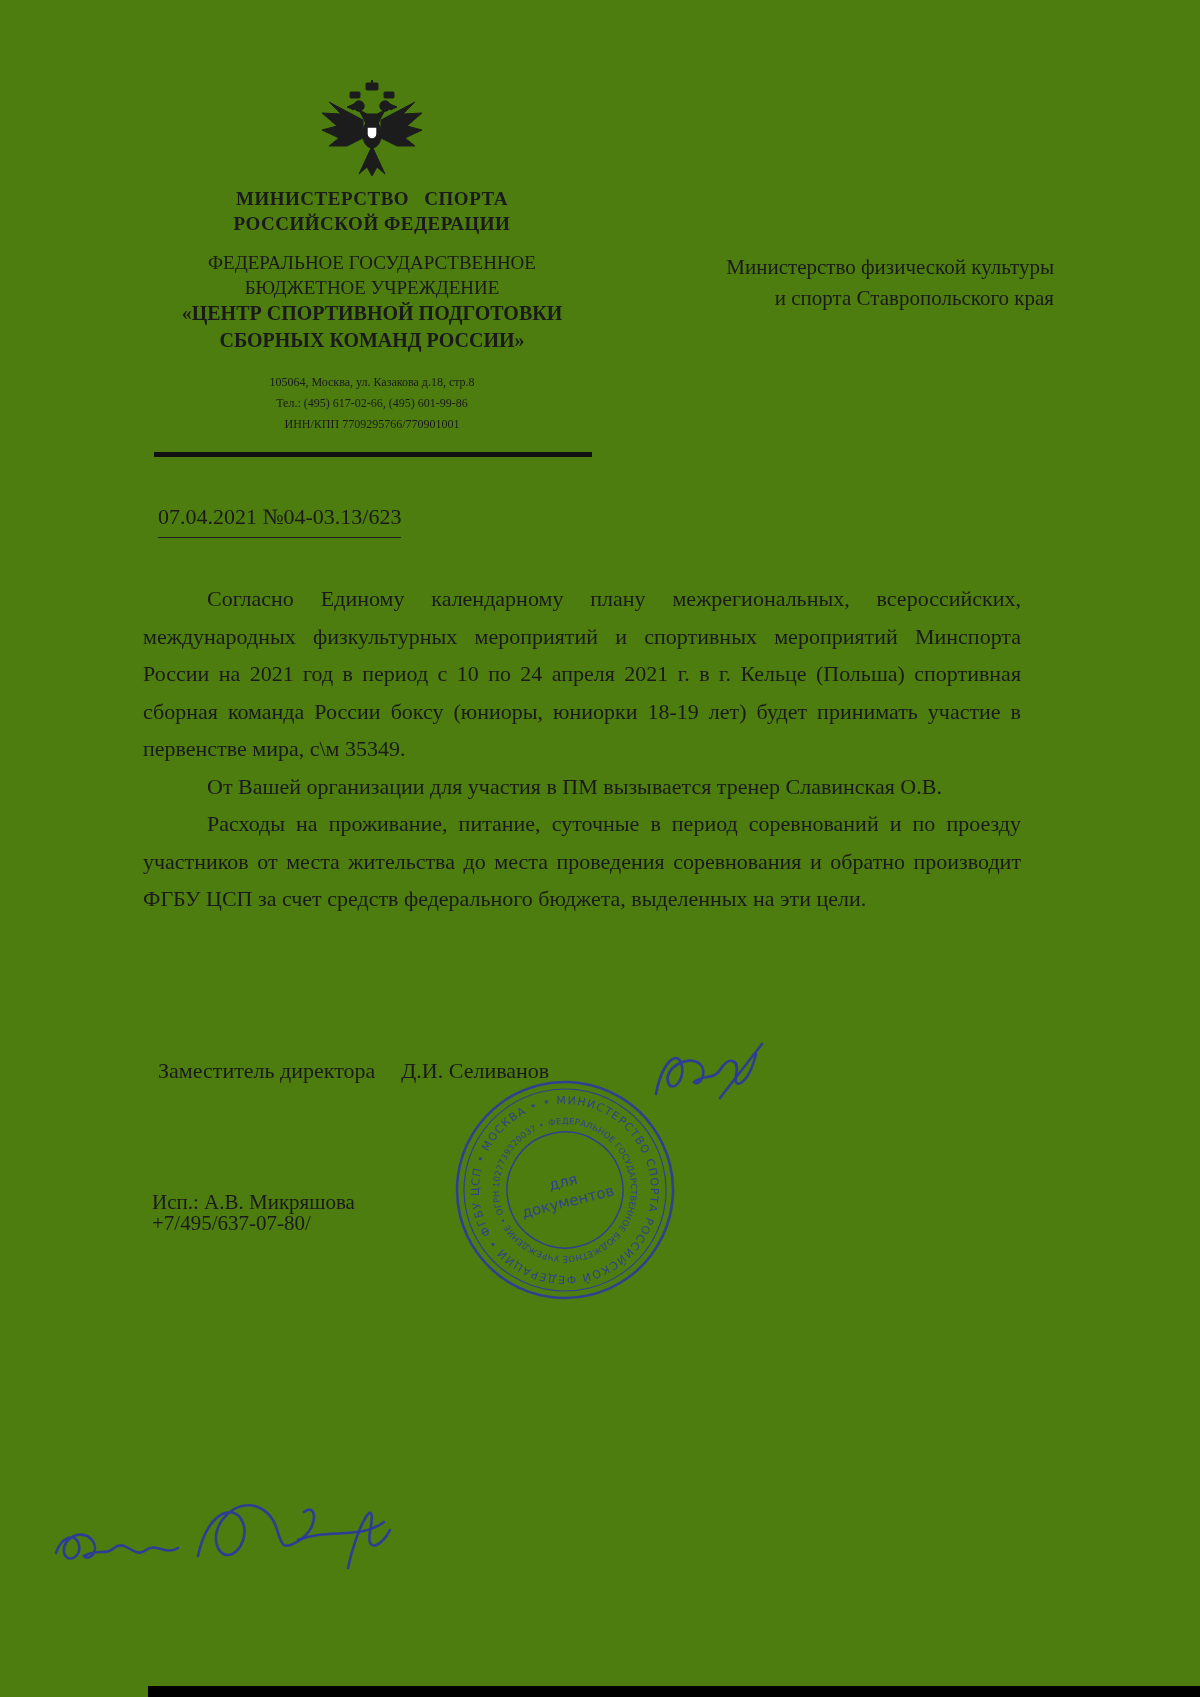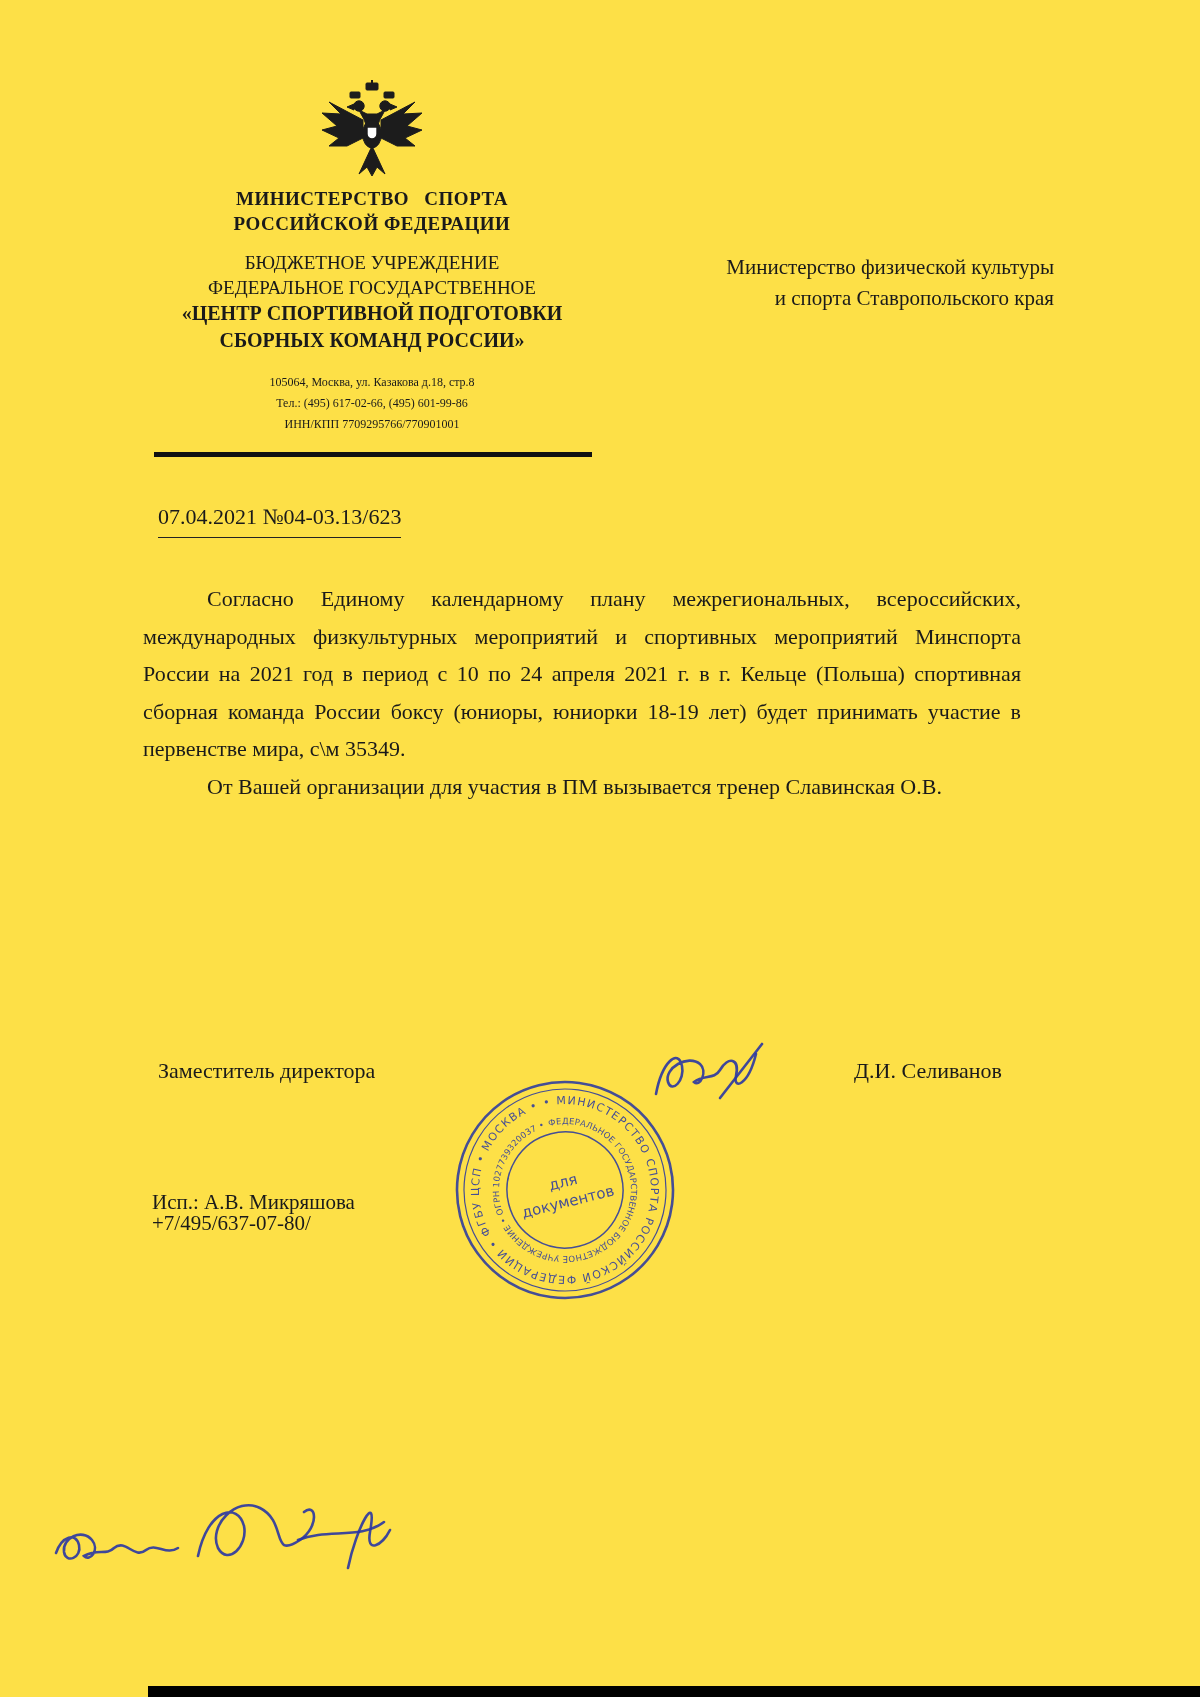--- a/index.html
+++ b/index.html
@@ -1,20 +1,20 @@
 <!DOCTYPE html>
 <html><head>
 <meta charset="utf-8">
 <style>
   html,body{margin:0;padding:0;background:#e8e8e8;}
   .page{
     position:relative;
     width:1200px;height:1697px;
     margin:0 auto;
-    background:#fde047;
+    background:#4d7c0f;
     font-family:"Liberation Serif", serif;
     color:#1a1a1a;
     overflow:hidden;
   }
   
   .emblem{position:absolute;left:316px;top:80px;width:112px;height:104px;}
   .lh-block{position:absolute;left:148px;width:448px;text-align:center;}
   .ministry{top:186px;font-weight:bold;font-size:19px;line-height:25px;letter-spacing:.5px;}
   .ministry .l1{word-spacing:10px;}
   .org{top:250px;font-size:19px;line-height:25px;}
@@ -24,21 +24,21 @@
   .recipient{position:absolute;left:598px;top:252px;width:456px;text-align:right;
              font-size:21px;line-height:31px;}
   
   .reference{position:absolute;left:158px;top:504px;font-size:22px;}
   .reference span{border-bottom:1.6px solid #222;padding-bottom:8px;}
   .body-text{position:absolute;left:143px;top:580px;width:878px;
              font-size:22px;line-height:37.5px;text-align:justify;}
   .body-text p{margin:0;text-indent:64px;}
   
   .sign-row{position:absolute;left:158px;top:1058px;width:878px;
-            display:flex;justify-content:space-between;font-size:22px;}
+            display:flex;font-size:22px;}
   .sign-row .name{margin-right:34px;margin-left:26px;}
   
   .stamp{position:absolute;left:450px;top:1075px;width:230px;height:230px;
          transform:rotate(-14deg);opacity:.88;}
   .sig-small{position:absolute;left:648px;top:1036px;width:130px;height:78px;}
   .executor{position:absolute;left:152px;top:1192px;font-size:21px;line-height:21px;}
   .sig-big{position:absolute;left:48px;top:1468px;width:345px;height:120px;}
   .bottom-bar{position:absolute;left:148px;right:0;bottom:0;height:11px;background:#000;}
   .ink{stroke:#2a36a3;stroke-width:2.6;fill:none;stroke-linecap:round;opacity:.9;}
   .stamp-text{fill:#2c3aa0;font-family:"DejaVu Sans",sans-serif;}
@@ -73,22 +73,22 @@
       <path d="M50,47 h10 v7 a5,5 0 0 1 -10,0 z" fill="#ffffff" stroke-width="1.4"></path>
     </g>
   </svg>
 
   <div class="lh-block ministry">
     <div class="l1">МИНИСТЕРСТВО СПОРТА</div>
     <div>РОССИЙСКОЙ ФЕДЕРАЦИИ</div>
   </div>
 
   <div class="lh-block org">
+    <div>ФЕДЕРАЛЬНОЕ ГОСУДАРСТВЕННОЕ</div>
     <div>БЮДЖЕТНОЕ УЧРЕЖДЕНИЕ</div>
-    <div>ФЕДЕРАЛЬНОЕ ГОСУДАРСТВЕННОЕ</div>
     <div class="org-name">«ЦЕНТР СПОРТИВНОЙ ПОДГОТОВКИ</div>
     <div class="org-name">СБОРНЫХ КОМАНД РОССИИ»</div>
   </div>
 
   <div class="lh-block addr">
     <div>105064, Москва, ул. Казакова д.18, стр.8</div>
     <div>Тел.: (495) 617-02-66, (495) 601-99-86</div>
     <div>ИНН/КПП 7709295766/770901001</div>
   </div>
 
@@ -99,20 +99,21 @@
     <div>и спорта Ставропольского края</div>
   </div>
 
   <div class="reference">
     <span>07.04.2021 №04-03.13/623</span>
   </div>
 
   <div class="body-text">
     <p>Согласно Единому календарному плану межрегиональных, всероссийских, международных физкультурных мероприятий и спортивных мероприятий Минспорта России на 2021 год в период с 10 по 24 апреля 2021 г. в г. Кельце (Польша) спортивная сборная команда России боксу (юниоры, юниорки 18-19 лет) будет принимать участие в первенстве мира, с\м 35349.</p>
     <p>От Вашей организации для участия в ПМ вызывается тренер Славинская О.В.</p>
+    <p>Расходы на проживание, питание, суточные в период соревнований и по проезду участников от места жительства до места проведения соревнования и обратно производит ФГБУ ЦСП за счет средств федерального бюджета, выделенных на эти цели.</p>
   </div>
 
   <div class="sign-row">
     <div>Заместитель директора</div>
     <div class="name">Д.И. Селиванов</div>
   </div>
 
   <svg class="sig-small" viewBox="0 0 130 78">
     <path class="ink" d="M8,58 C14,26 30,12 34,30 C37,44 24,58 20,46 C16,32 40,18 52,28 C60,35 52,52 46,46 C56,38 66,44 72,34 C80,20 92,22 88,40 C85,54 100,50 108,18"></path>
     <path class="ink" d="M72,62 L114,8"></path>

